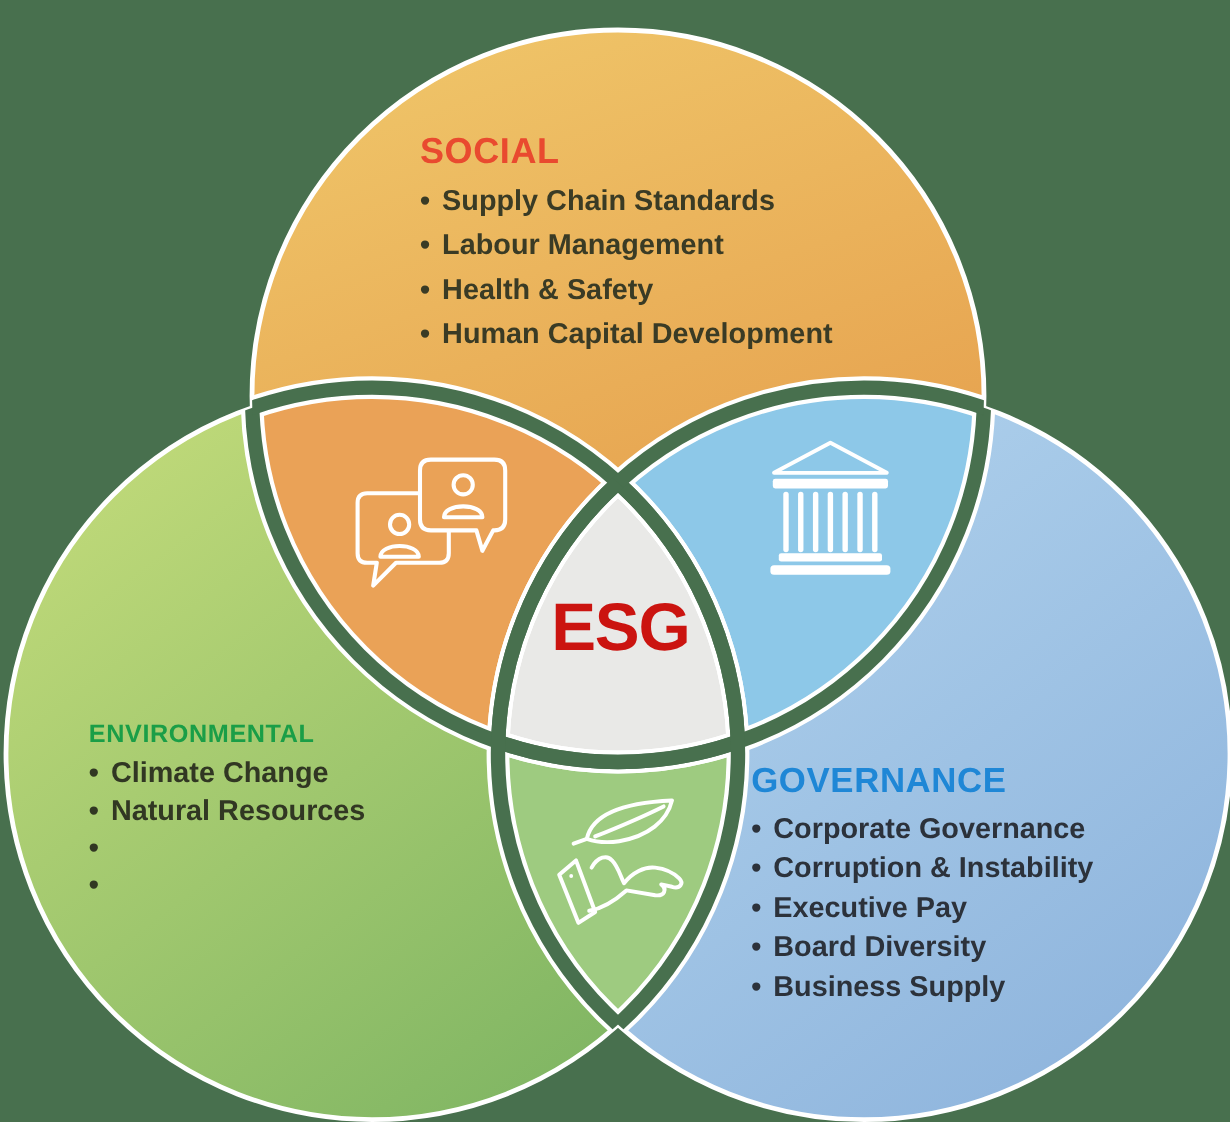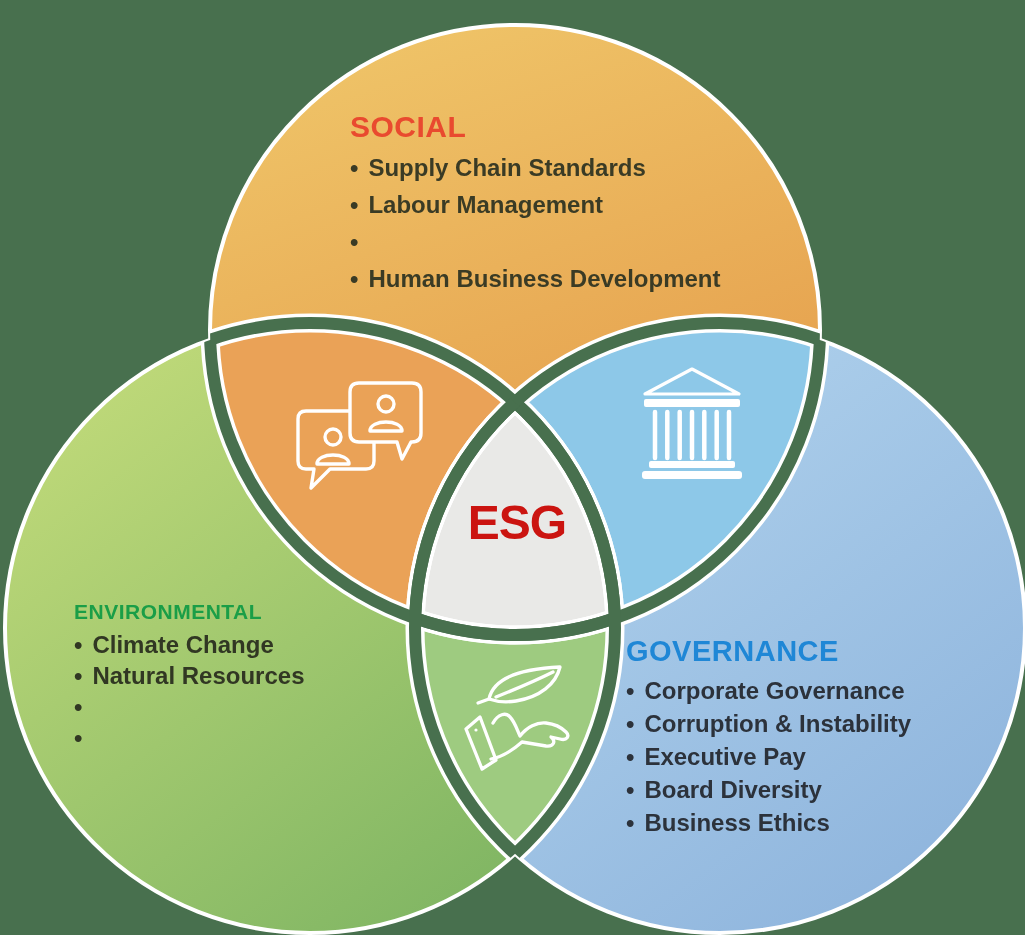--- a/index.html
+++ b/index.html
@@ -17,21 +17,21 @@
   #social-block .circle-heading{font-size:30px;color:#e94a2f;}
   #social-block li{line-height:37px;color:#3a3b25;}
   #env-block{left:74px;top:600px;}
   #env-block .circle-heading{font-size:21px;color:#1a9e47;}
   #env-block li{line-height:31px;color:#313723;}
   #gov-block{left:626px;top:636px;}
   #gov-block .circle-heading{font-size:29px;color:#1f87d6;}
   #gov-block li{line-height:33px;color:#2c323b;}
   #esg-label{
     left:450px;top:492px;width:134px;height:62px;line-height:62px;
-    text-align:center;font-size:48px;font-weight:700;color:#cb1410;letter-spacing:-1px;
+    text-align:center;font-size:56px;font-weight:700;color:#cb1410;letter-spacing:-1px;
   }
 </style>
 </head>
 <body>
 
 <div id="canvas">
 
   <svg id="venn-svg" width="1025" height="935" viewBox="0 0 1025 935">
     <defs>
       <linearGradient id="gS" x1="0" y1="0" x2="0.35" y2="1">
@@ -170,24 +170,25 @@
       <li>
           <span class="blt">•</span>
           <span>Supply Chain Standards</span>
         </li>
       <li>
           <span class="blt">•</span>
           <span>Labour Management</span>
         </li>
       <li>
           <span class="blt">•</span>
-        </li>
-      <li>
-          <span class="blt">•</span>
-          <span>Human Business Development</span>
+          <span>Health &amp; Safety</span>
+        </li>
+      <li>
+          <span class="blt">•</span>
+          <span>Human Capital Development</span>
         </li>
     </ul>
   </div>
 
   <div class="txt-block" id="env-block">
     <div class="circle-heading">ENVIRONMENTAL</div>
     <ul class="item-list">
       <li>
           <span class="blt">•</span>
           <span>Climate Change</span>
@@ -219,20 +220,20 @@
       <li>
           <span class="blt">•</span>
           <span>Executive Pay</span>
         </li>
       <li>
           <span class="blt">•</span>
           <span>Board Diversity</span>
         </li>
       <li>
           <span class="blt">•</span>
-          <span>Business Ethics</span>
+          <span>Business Supply</span>
         </li>
     </ul>
   </div>
 
   <div class="txt-block" id="esg-label">ESG</div>
 
 </div>
 
 </body></html>

